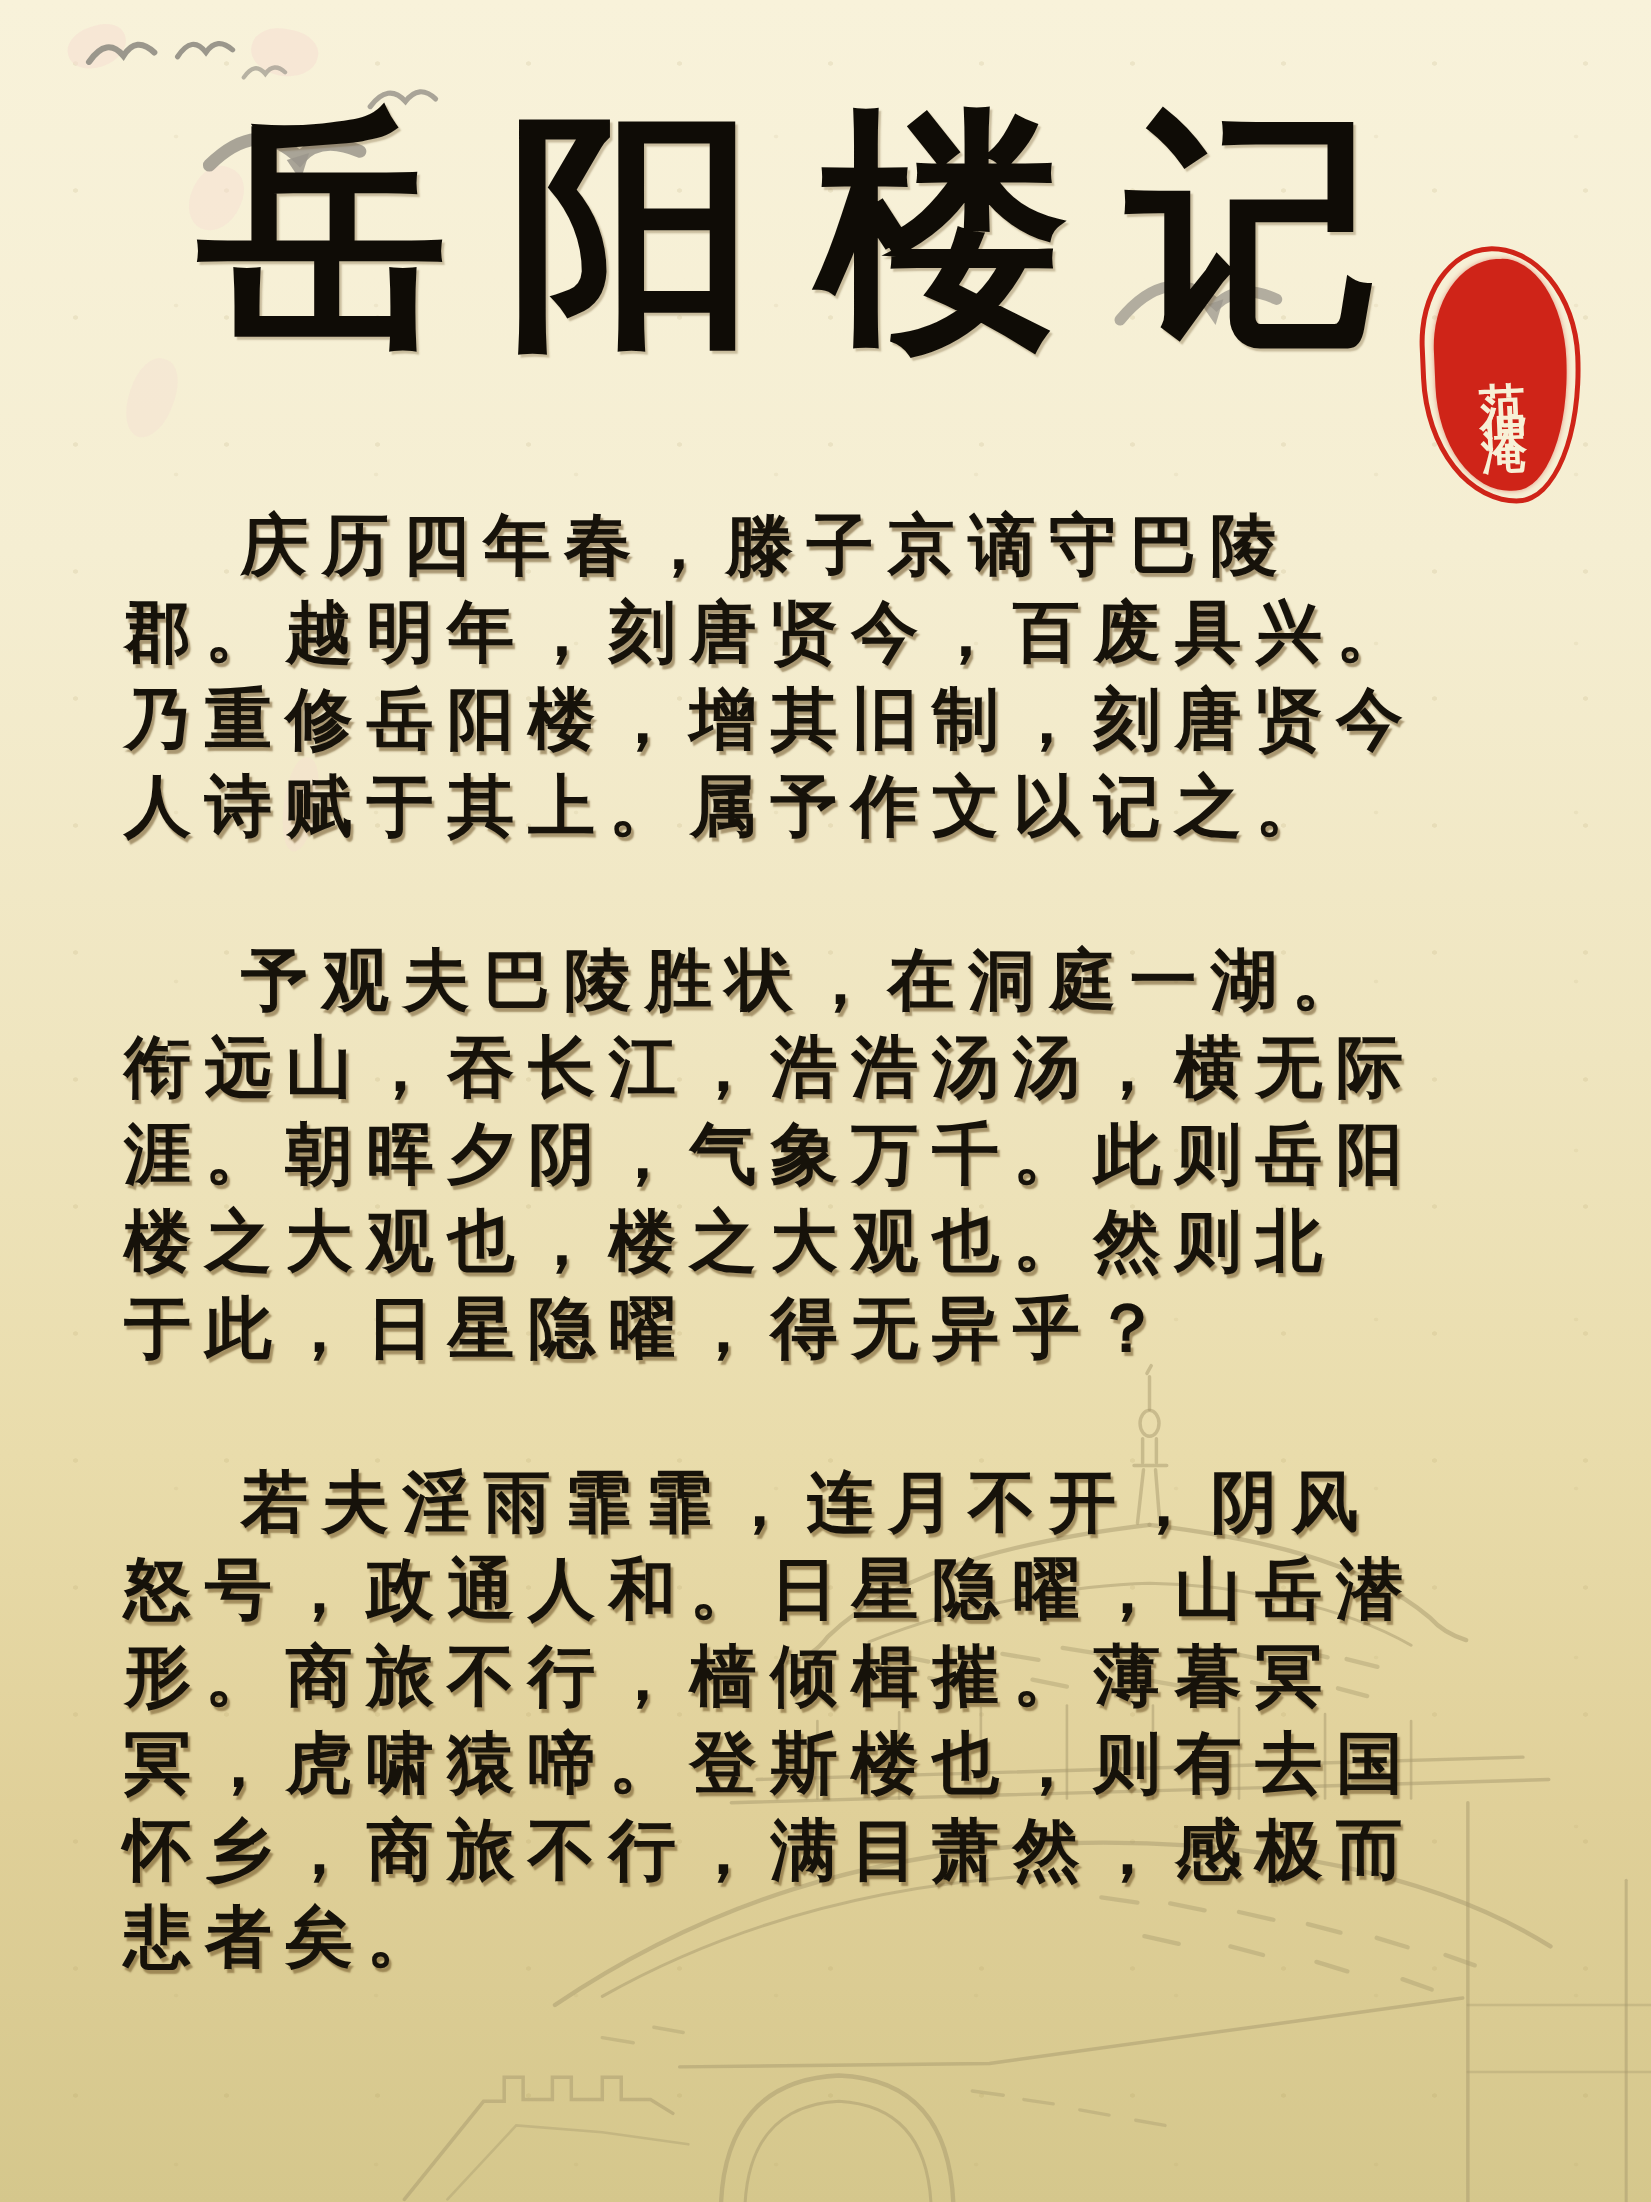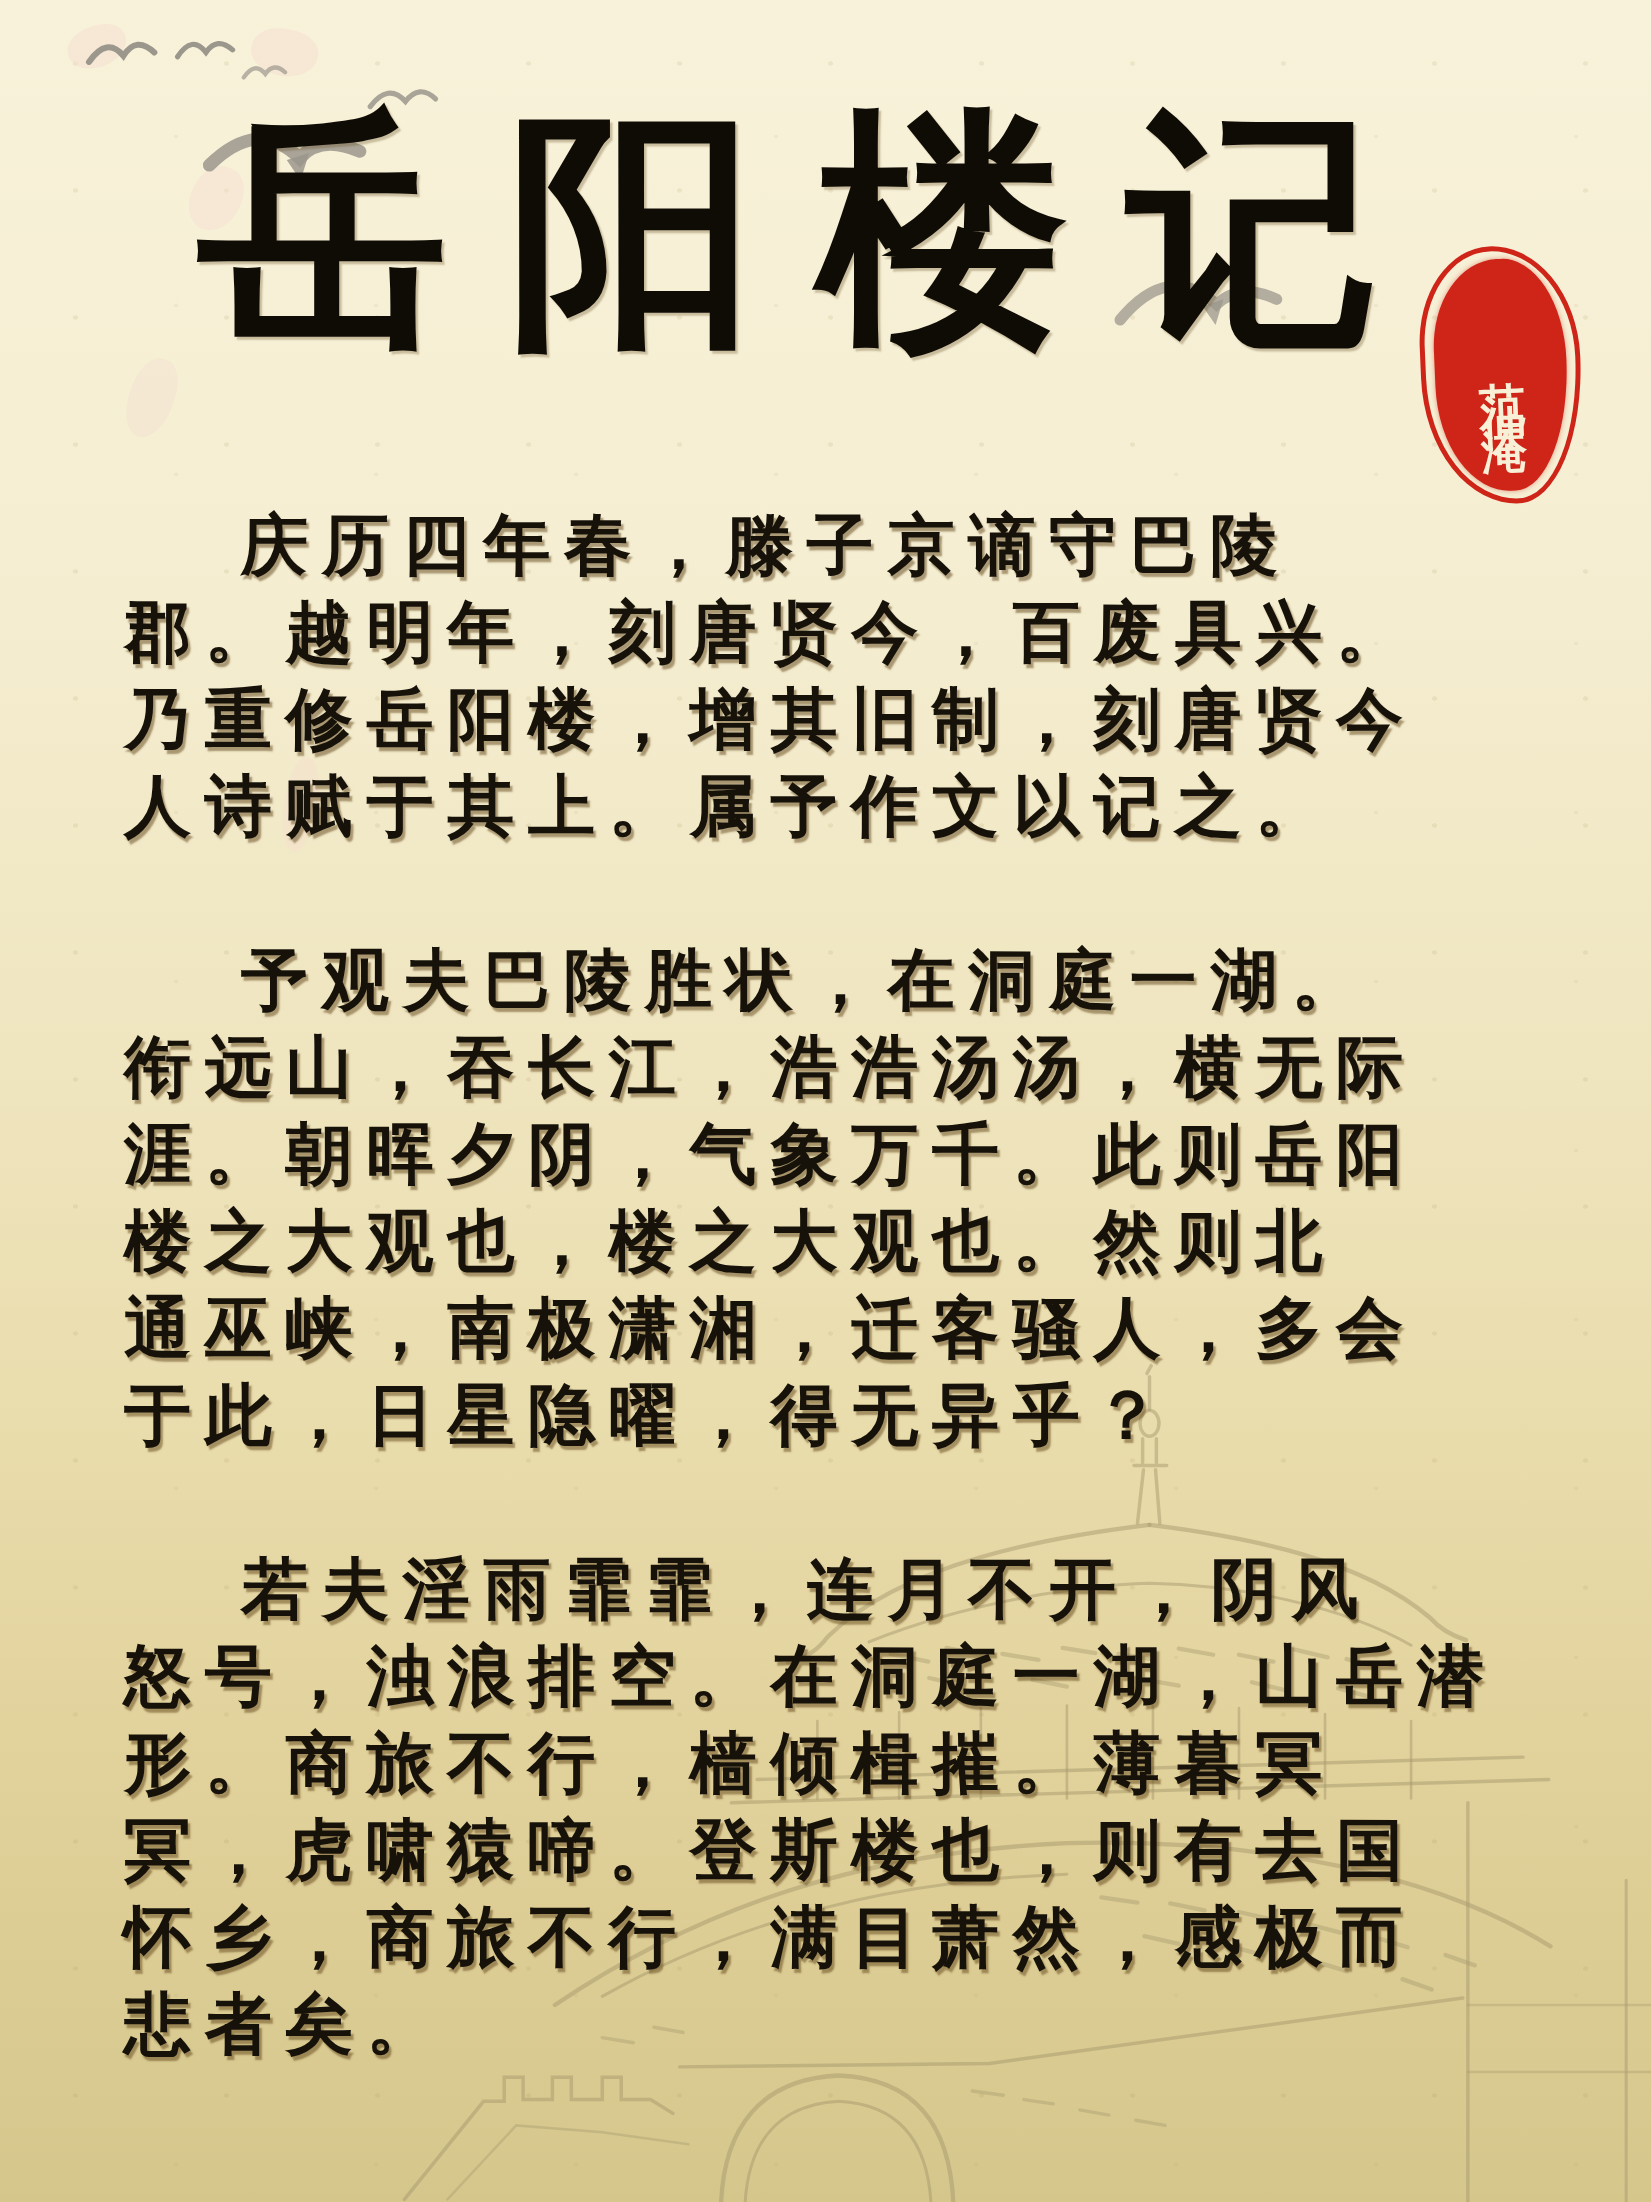--- a/index.html
+++ b/index.html
@@ -181,26 +181,25 @@
       <span class="line first">庆历四年春，滕子京谪守巴陵</span>
       <span class="line">郡。越明年，刻唐贤今，百废具兴。</span>
       <span class="line">乃重修岳阳楼，增其旧制，刻唐贤今</span>
       <span class="line">人诗赋于其上。属予作文以记之。</span>
     </p>
     <p class="para">
       <span class="line first">予观夫巴陵胜状，在洞庭一湖。</span>
       <span class="line">衔远山，吞长江，浩浩汤汤，横无际</span>
       <span class="line">涯。朝晖夕阴，气象万千。此则岳阳</span>
       <span class="line">楼之大观也，楼之大观也。然则北</span>
-      <span class="line">通巫峡，南极潇湘，迁客骚人，多会</span>
       <span class="line">于此，日星隐曜，得无异乎？</span>
     </p>
     <p class="para">
       <span class="line first">若夫淫雨霏霏，连月不开，阴风</span>
-      <span class="line">怒号，浊浪排空。在洞庭一湖，山岳潜</span>
+      <span class="line">怒号，政通人和。日星隐曜，山岳潜</span>
       <span class="line">形。商旅不行，樯倾楫摧。薄暮冥</span>
       <span class="line">冥，虎啸猿啼。登斯楼也，则有去国</span>
       <span class="line">怀乡，商旅不行，满目萧然，感极而</span>
       <span class="line">悲者矣。</span>
     </p>
   </main>
 
 </div>
 
 

